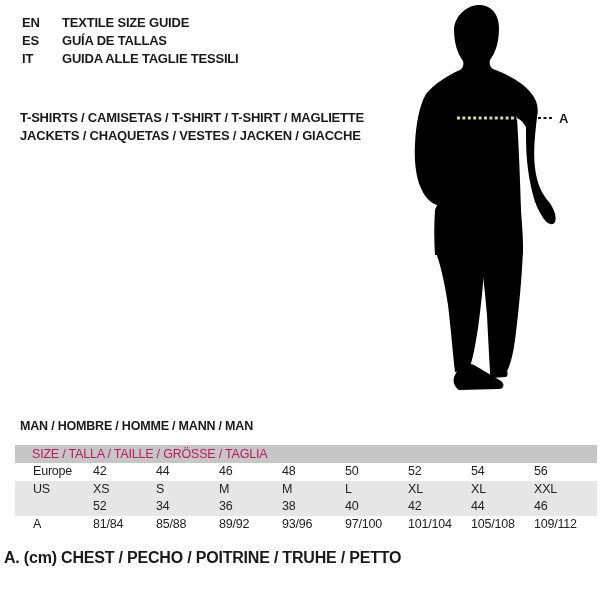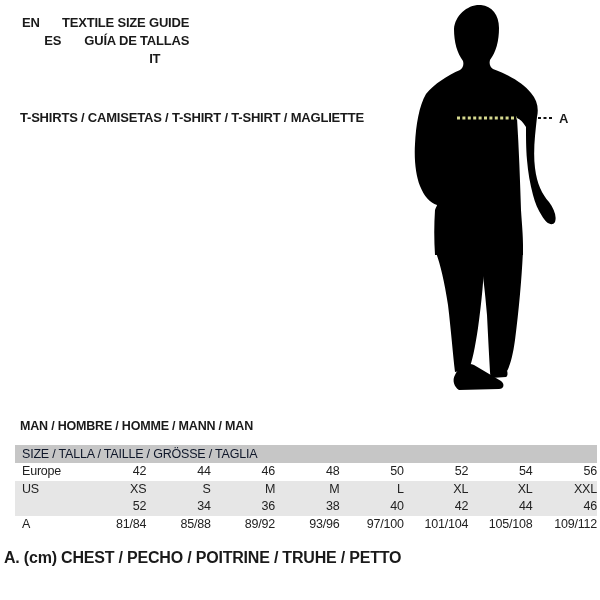--- a/index.html
+++ b/index.html
@@ -20,21 +20,20 @@
     left: 22px;
     top: 14px;
   }
   .lang-row {
     display: flex;
     height: 18px;
     line-height: 18px;
     font-size: 13px;
     font-weight: 700;
     letter-spacing: -0.2px;
-    justify-content: flex-end;
   }
   .lang-code { width: 40px; }
 
   
   .cat-block {
     position: absolute;
     left: 20px;
     top: 109px;
   }
   .cat-line {
@@ -72,37 +71,38 @@
     top: 445px;
     width: 582px;
     font-size: 12.5px;
     letter-spacing: -0.2px;
     color: #222222;
   }
   .size-table .thead {
     background: #c6c6c6;
     height: 18px;
     line-height: 18px;
-    padding-left: 7px;
-    color: #0f172a;
+    padding-left: 17px;
+    color: #be185d;
   }
   .trow {
     display: flex;
     height: 17.5px;
     line-height: 17.5px;
   }
-  .trow.shaded { background: #e6e6e6; gap: 40px; }
+  .trow.shaded { background: #e6e6e6; }
   .tlabel {
     width: 67px;
     padding-left: 7px;
     flex: 0 0 auto;
+    margin-left: 11px;
   }
   .tcell {
     flex: 1 1 0;
-    text-align: right;
+    text-align: left;
   }
 
   
   .footnote {
     position: absolute;
     left: 4px;
     top: 549px;
     font-size: 16px;
     font-weight: 700;
     letter-spacing: -0.2px;
@@ -117,25 +117,27 @@
     <div class="lang-row">
       <span class="lang-code">EN</span>
       <span class="lang-label">TEXTILE SIZE GUIDE</span>
     </div>
     <div class="lang-row">
       <span class="lang-code">ES</span>
       <span class="lang-label">GUÍA DE TALLAS</span>
     </div>
     <div class="lang-row">
       <span class="lang-code">IT</span>
+      <span class="lang-label">GUIDA ALLE TAGLIE TESSILI</span>
     </div>
   </div>
 
   <div class="cat-block">
     <div class="cat-line">T-SHIRTS / CAMISETAS / T-SHIRT / T-SHIRT / MAGLIETTE</div>
+    <div class="cat-line">JACKETS / CHAQUETAS / VESTES / JACKEN / GIACCHE</div>
   </div>
 
   <div class="figure-wrap">
     <svg width="190" height="400" viewBox="0 0 190 400" xmlns="http://www.w3.org/2000/svg">
 
       <path fill="#000000" d="
         M71,5
         C82,6 89,15 89,28
         C89,41 86,52 80,60
         C79,64 80,67 83,69

